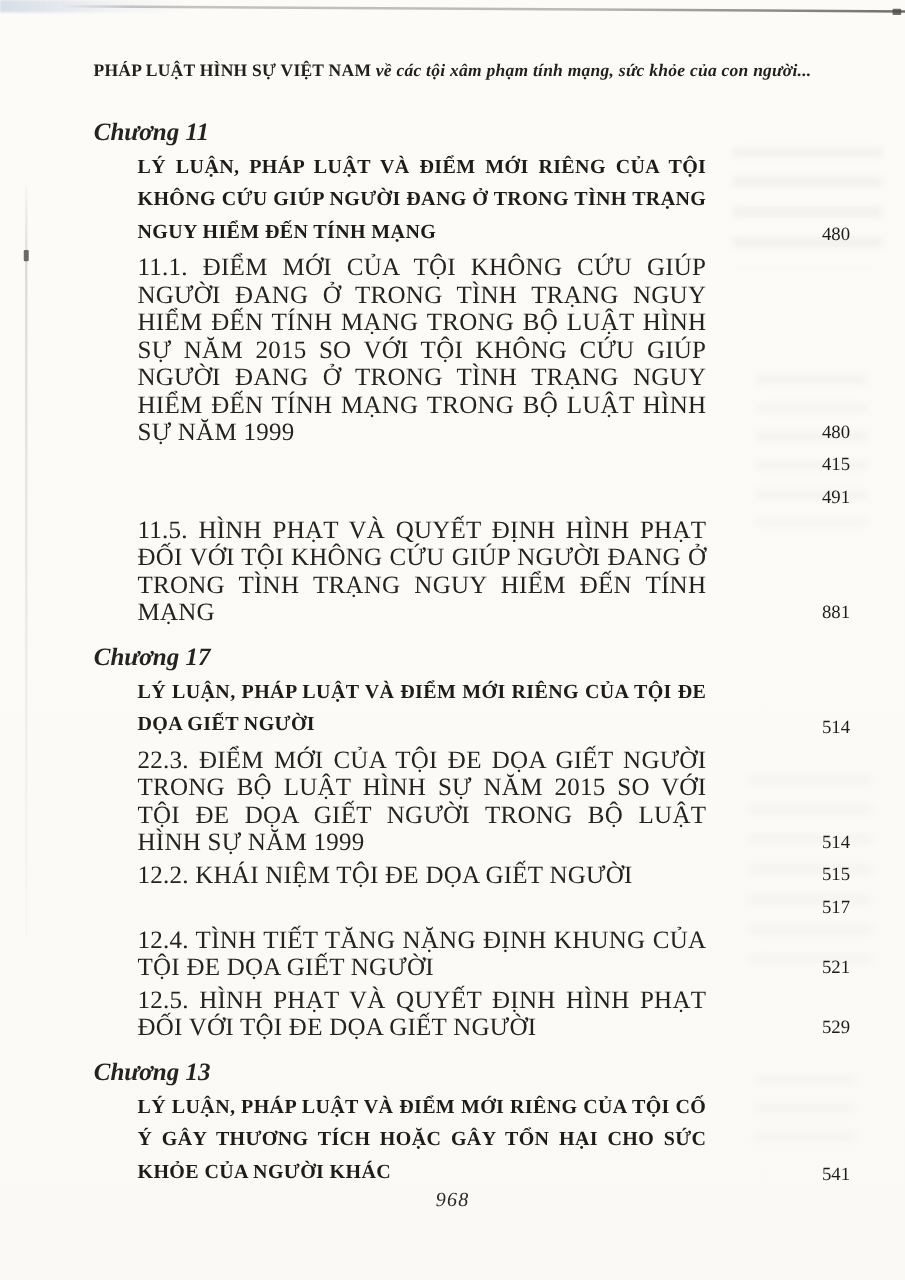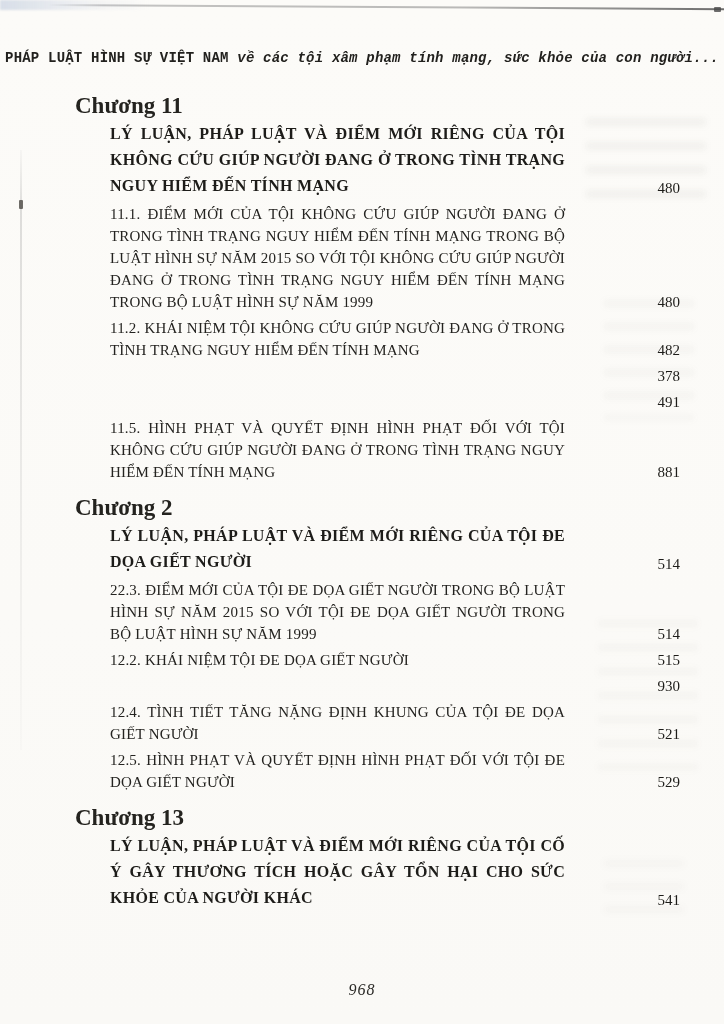--- a/index.html
+++ b/index.html
@@ -34,47 +34,47 @@
     background:repeating-linear-gradient(180deg, rgba(125,122,116,.10) 0 7px, transparent 7px 23px); }
   .bleed-3 { right:26px; top:620px;  width:100px; height:150px;
     background:repeating-linear-gradient(180deg, rgba(125,122,116,.09) 0 7px, transparent 7px 24px); }
   .bleed-4 { right:40px; top:860px;  width:80px;  height:60px;
     background:repeating-linear-gradient(180deg, rgba(125,122,116,.08) 0 7px, transparent 7px 23px); }
 
   
   .running-header {
     position:absolute; top:50px; left:0; width:100%;
     text-align:center; font-size:14px; font-weight:bold; letter-spacing:.2px;
-    color:#22211e; white-space:nowrap;font-family:Liberation Mono, monospace;
+    color:#22211e; white-space:nowrap;
   }
   .running-header .hdr-italic { font-style:italic; }
 
   
   .content { position:absolute; left:75px; top:94px; width:605px; }
   .chap-label {
-    font-weight:bold; font-size:23px; line-height:24px;
+    font-style:italic; font-weight:bold; font-size:20px; line-height:24px;
     margin-top:13px; margin-bottom:3px; color:#24231f;
   }
   .chapter:first-child .chap-label { margin-top:0; }
   .entries { margin-left:35px; }
   .entry { display:flex; align-items:flex-end; margin-bottom:4px; }
   .entry .txt {
     width:455px; text-align:justify; text-align-last:left;
-    font-size:15px; line-height:22px; letter-spacing:.2px; color:#242320;
+    font-size:20px; line-height:22px; letter-spacing:.2px; color:#242320;
   }
   .entry.title-entry .txt {
     font-weight:bold; font-size:16px; line-height:26px; letter-spacing:.3px; color:#1d1c19;
   }
   .entry .pg {
     margin-left:auto; font-weight:normal; font-size:15px; line-height:22px;
     text-align:right; padding-left:8px; color:#1d1c19; white-space:nowrap;
   }
   
   .folio {
-    position:absolute; left:0; top:981px; width:100%; text-align:center;
+    position:absolute; left:0; top:952px; width:100%; text-align:center;
     font-style:italic; font-size:16px; color:#2a2926; letter-spacing:1px;
   }
 </style>
 </head>
 <body>
 
 <div class="sheet">
 
   <div class="top-line"></div>
   <div class="top-line-blob"></div>
@@ -95,53 +95,49 @@
       <div class="entries">
         <div class="entry title-entry">
           <div class="txt">LÝ LUẬN, PHÁP LUẬT VÀ ĐIỂM MỚI RIÊNG CỦA TỘI KHÔNG CỨU GIÚP NGƯỜI ĐANG Ở TRONG TÌNH TRẠNG NGUY HIỂM ĐẾN TÍNH MẠNG</div>
           <div class="pg">480</div>
         </div>
         <div class="entry">
           <div class="txt">11.1. ĐIỂM MỚI CỦA TỘI KHÔNG CỨU GIÚP NGƯỜI ĐANG Ở TRONG TÌNH TRẠNG NGUY HIỂM ĐẾN TÍNH MẠNG TRONG BỘ LUẬT HÌNH SỰ NĂM 2015 SO VỚI TỘI KHÔNG CỨU GIÚP NGƯỜI ĐANG Ở TRONG TÌNH TRẠNG NGUY HIỂM ĐẾN TÍNH MẠNG TRONG BỘ LUẬT HÌNH SỰ NĂM 1999</div>
           <div class="pg">480</div>
         </div>
         <div class="entry">
-          <div class="txt">11.2. KHÁI NIỆM TỘI KHÔNG CỨU GIÚP NGƯỜI ĐANG Ở TRONG TÌNH TRẠNG NGUY HIỂM ĐẾN TÍNH MẠNG</div>
-          <div class="pg">482</div>
-        </div>
-        <div class="entry">
-          <div class="pg">378</div>
+          <div class="pg">415</div>
         </div>
         <div class="entry">
           <div class="pg">491</div>
         </div>
         <div class="entry">
           <div class="txt">11.5. HÌNH PHẠT VÀ QUYẾT ĐỊNH HÌNH PHẠT ĐỐI VỚI TỘI KHÔNG CỨU GIÚP NGƯỜI ĐANG Ở TRONG TÌNH TRẠNG NGUY HIỂM ĐẾN TÍNH MẠNG</div>
           <div class="pg">881</div>
         </div>
       </div>
     </div>
 
     <div class="chapter">
-      <div class="chap-label">Chương 2</div>
+      <div class="chap-label">Chương 17</div>
       <div class="entries">
         <div class="entry title-entry">
           <div class="txt">LÝ LUẬN, PHÁP LUẬT VÀ ĐIỂM MỚI RIÊNG CỦA TỘI ĐE DỌA GIẾT NGƯỜI</div>
           <div class="pg">514</div>
         </div>
         <div class="entry">
           <div class="txt">22.3. ĐIỂM MỚI CỦA TỘI ĐE DỌA GIẾT NGƯỜI TRONG BỘ LUẬT HÌNH SỰ NĂM 2015 SO VỚI TỘI ĐE DỌA GIẾT NGƯỜI TRONG BỘ LUẬT HÌNH SỰ NĂM 1999</div>
           <div class="pg">514</div>
         </div>
         <div class="entry">
           <div class="txt">12.2. KHÁI NIỆM TỘI ĐE DỌA GIẾT NGƯỜI</div>
           <div class="pg">515</div>
         </div>
         <div class="entry">
-          <div class="pg">930</div>
+          <div class="pg">517</div>
         </div>
         <div class="entry">
           <div class="txt">12.4. TÌNH TIẾT TĂNG NẶNG ĐỊNH KHUNG CỦA TỘI ĐE DỌA GIẾT NGƯỜI</div>
           <div class="pg">521</div>
         </div>
         <div class="entry">
           <div class="txt">12.5. HÌNH PHẠT VÀ QUYẾT ĐỊNH HÌNH PHẠT ĐỐI VỚI TỘI ĐE DỌA GIẾT NGƯỜI</div>
           <div class="pg">529</div>
         </div>
       </div>

